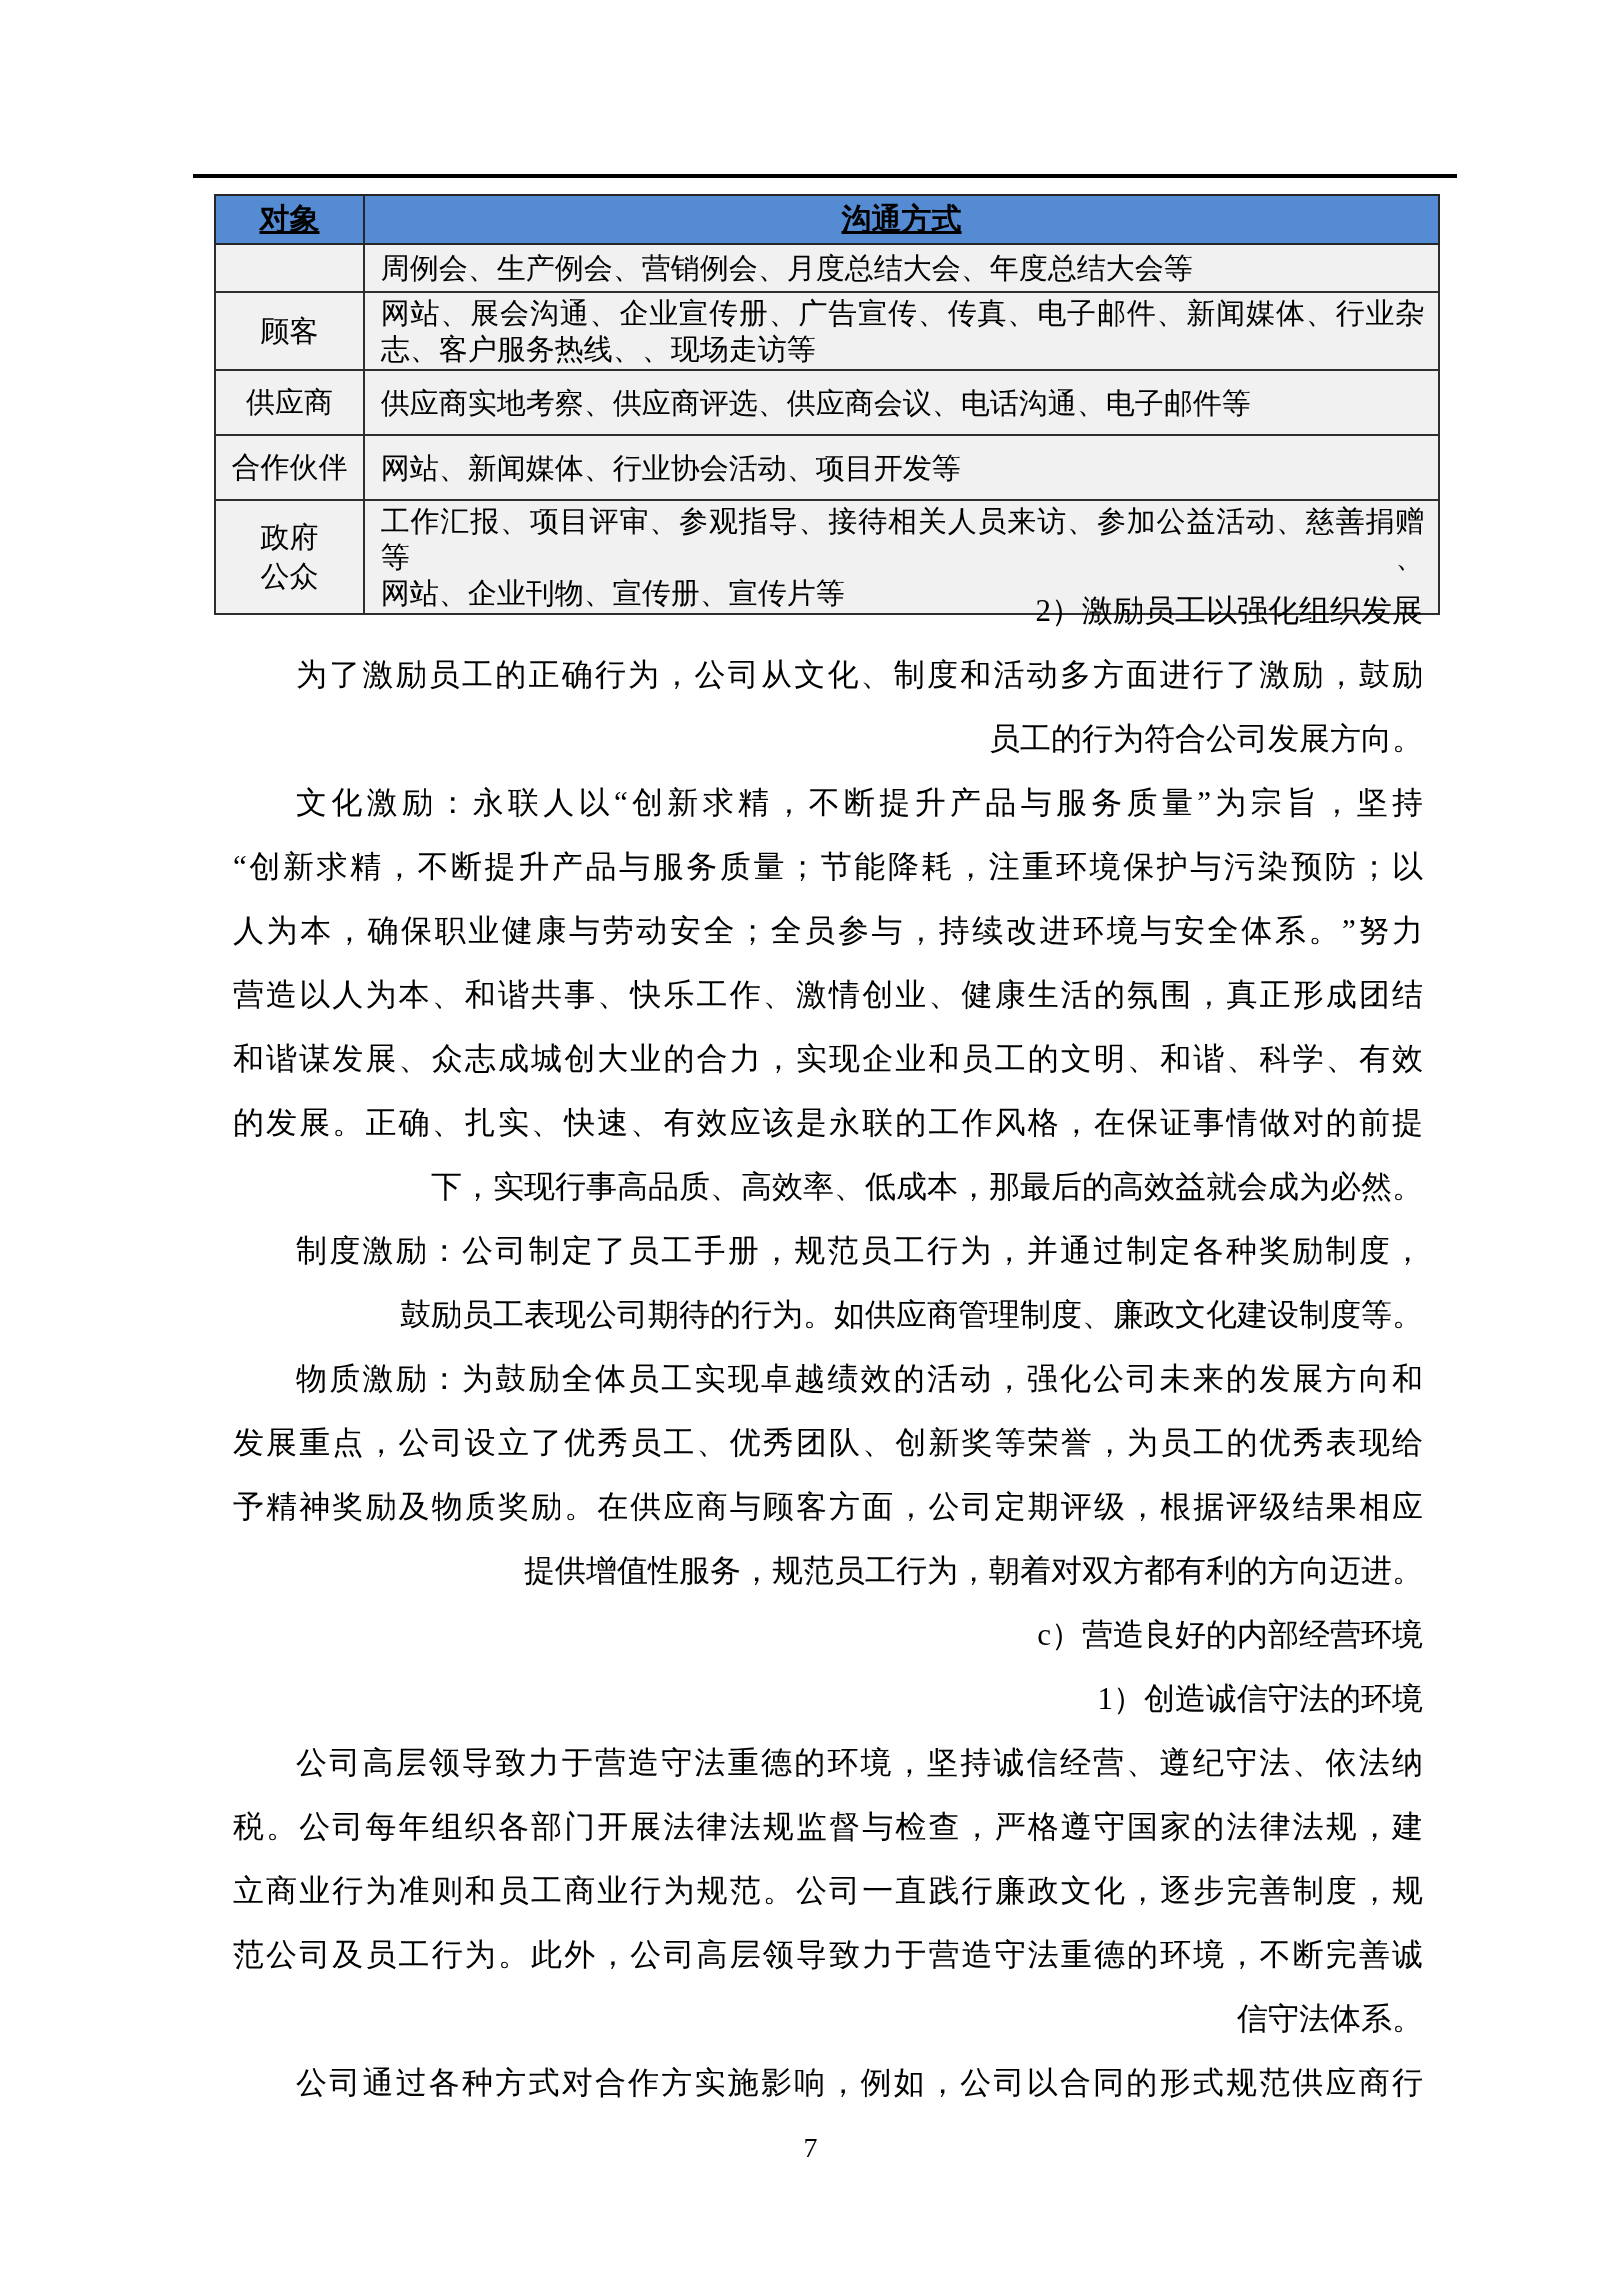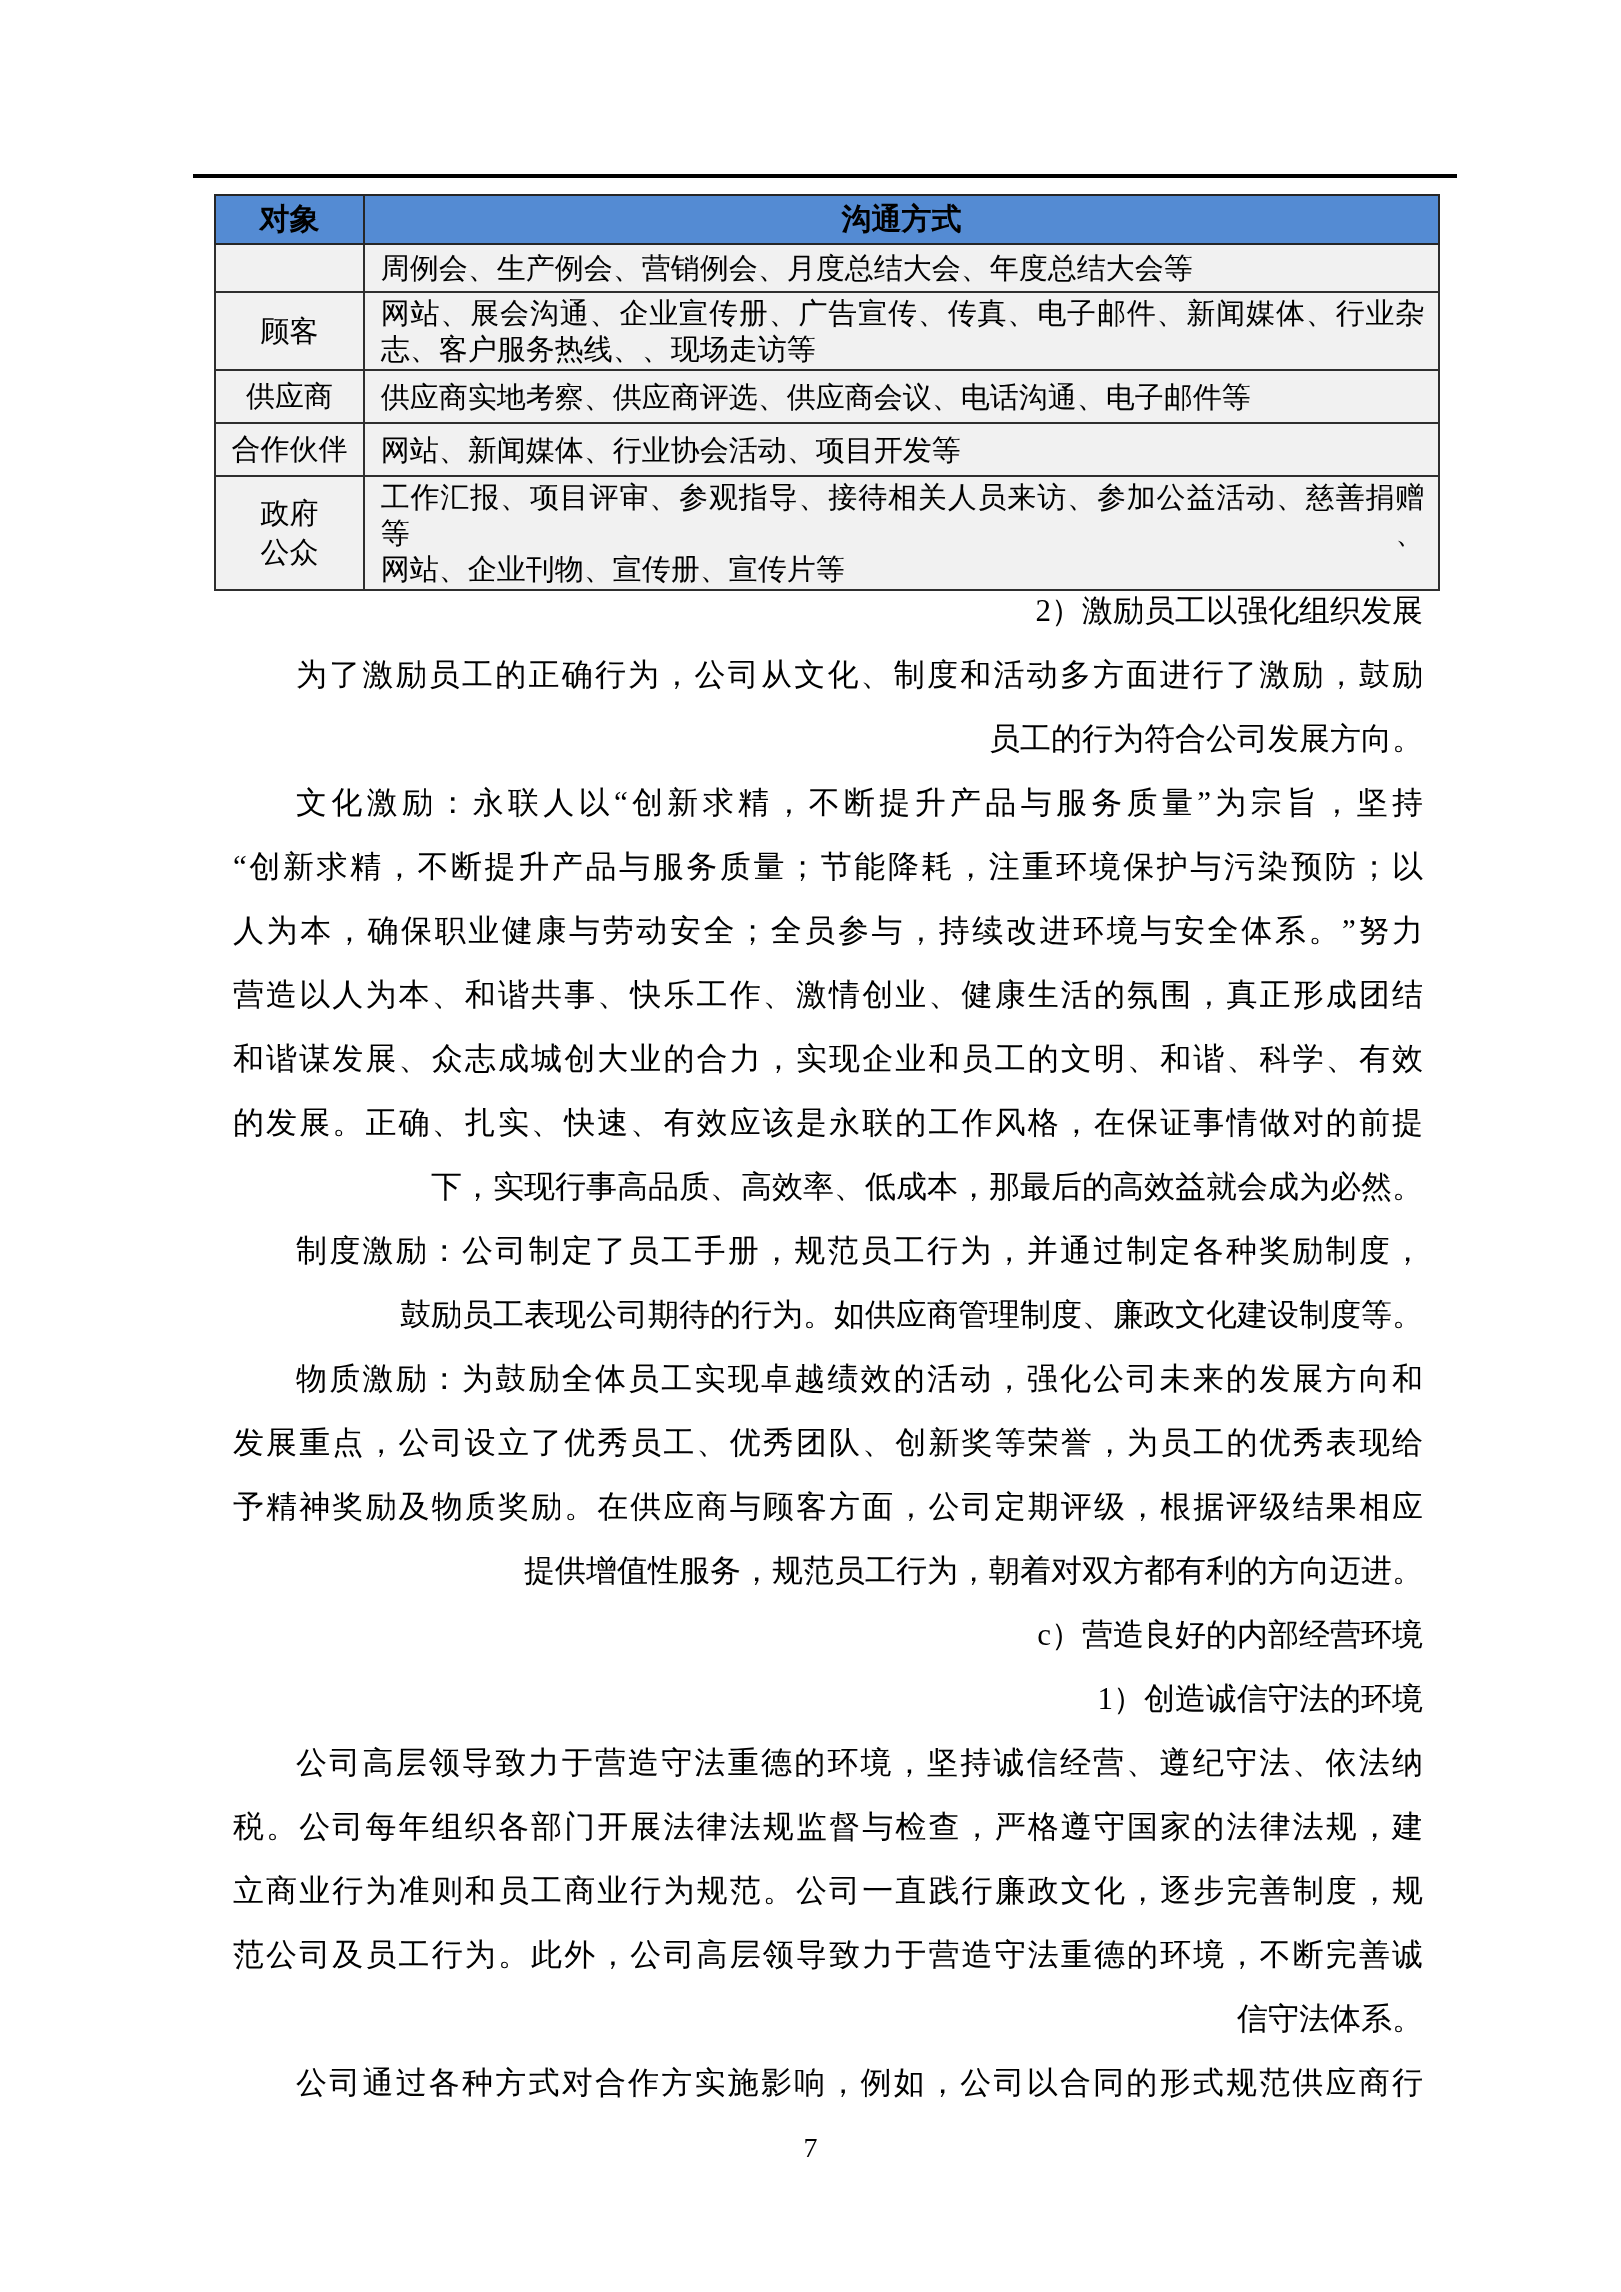--- a/index.html
+++ b/index.html
@@ -15,33 +15,33 @@
   table.comm-table {
     position:absolute; left:214px; top:194px; width:1226px;
     border-collapse:collapse; table-layout:fixed;
     font-size:29px; border:2px solid #262626;
   }
   .comm-table col.c1 { width:149px; }
   .comm-table th {
     background:var(--accent,#548BD3);
     font-family:"Liberation Sans", sans-serif; font-weight:700;
     font-size:30px; height:49px; text-align:center; vertical-align:middle;
-    border:2px solid #262626; color:#000;
+    border:2px solid #262626; color:#000;text-decoration:underline;
   }
   .comm-table td {
     background:var(--cellbg,#F1F1F1);
     border:2px solid #2e2e2e; vertical-align:middle;
   }
   .comm-table tbody tr:nth-child(1){ height:48px;margin-top:9px; }
   .comm-table tbody tr:nth-child(2){ height:74px; }
   .comm-table tbody tr:nth-child(3){ height:49px;margin-left:44px; }
   .comm-table tbody tr:nth-child(4){ height:47px; }
   .comm-table tbody tr:nth-child(5){ height:106px; }
   td.label-cell {
-    text-align:center; white-space:pre-line; line-height:39px; padding:6px;
+    text-align:center; white-space:pre-line; line-height:39px; padding:12px;
   }
   td.content-cell { padding:2px 13.7px 2px 15.7px; }
   .cell-line { line-height:36px; text-align:left; }
   .cell-line.j { text-align:justify; text-align-last:justify; }
   .body-text {
     position:absolute; left:233px; top:579px; width:1190px;
     font-size:31px; line-height:64px;
   }
   .line { height:64px; overflow:hidden; text-align:right; }
   .line.ind { text-indent:63px; }

